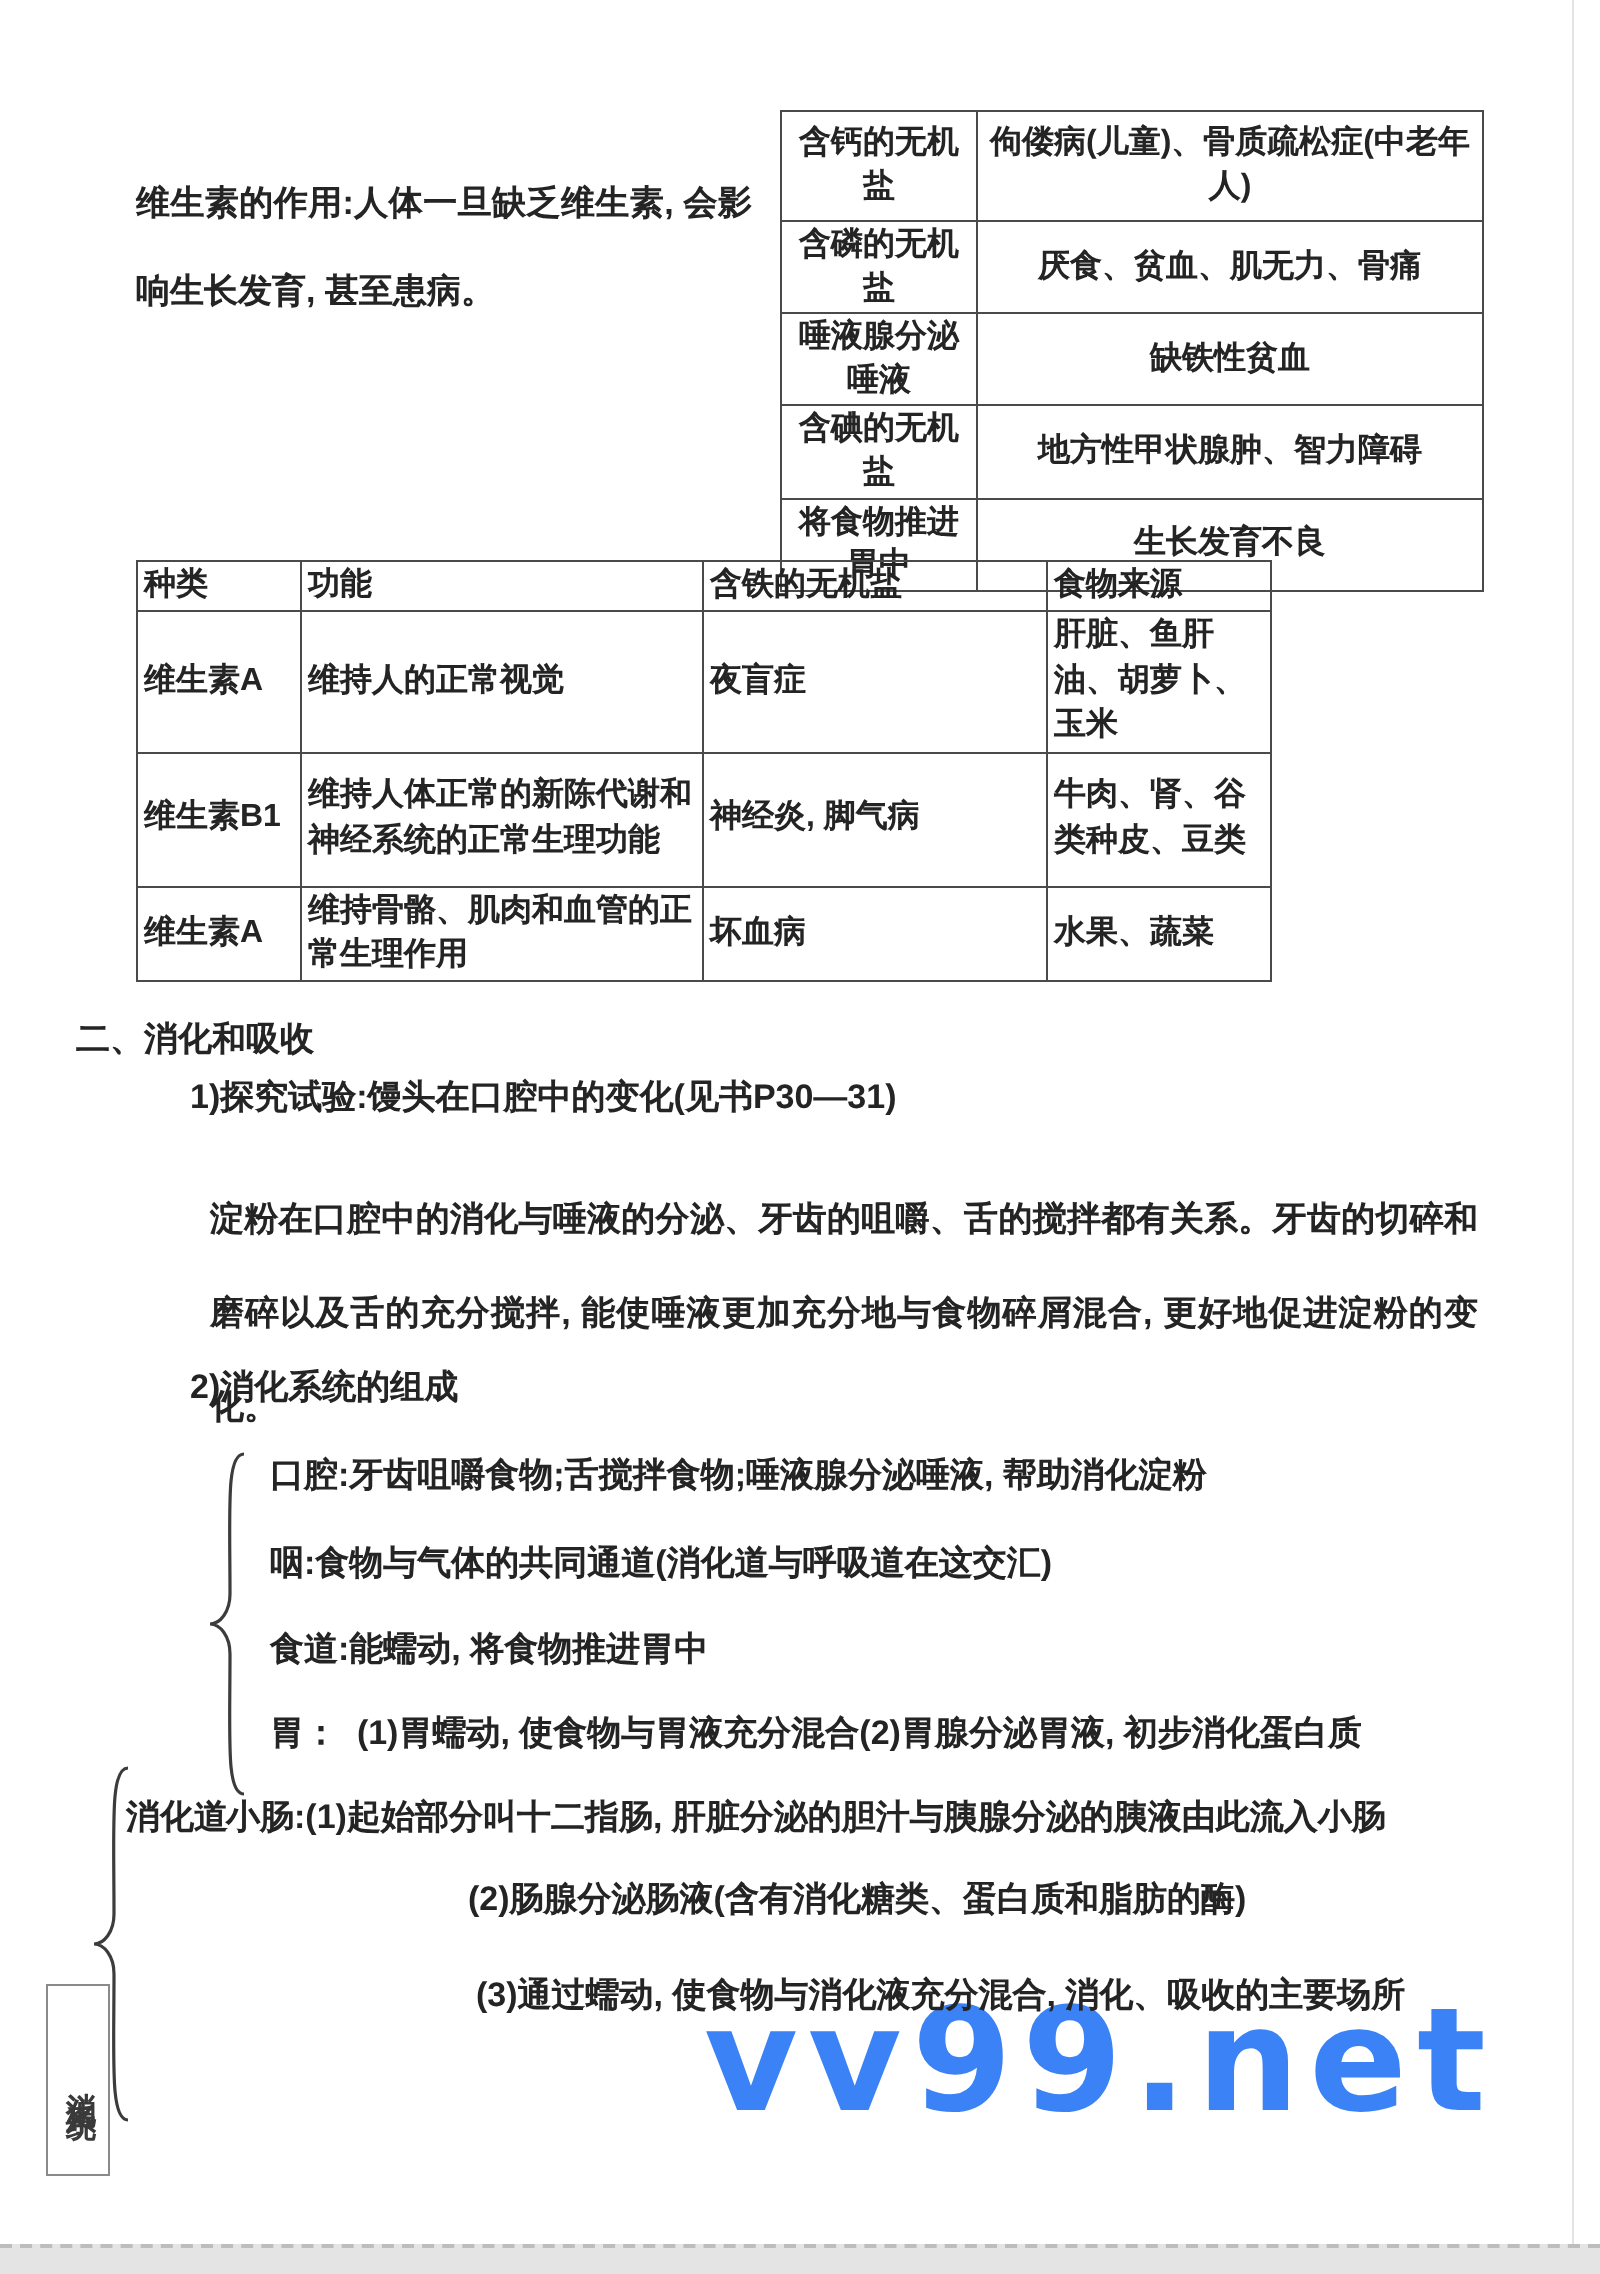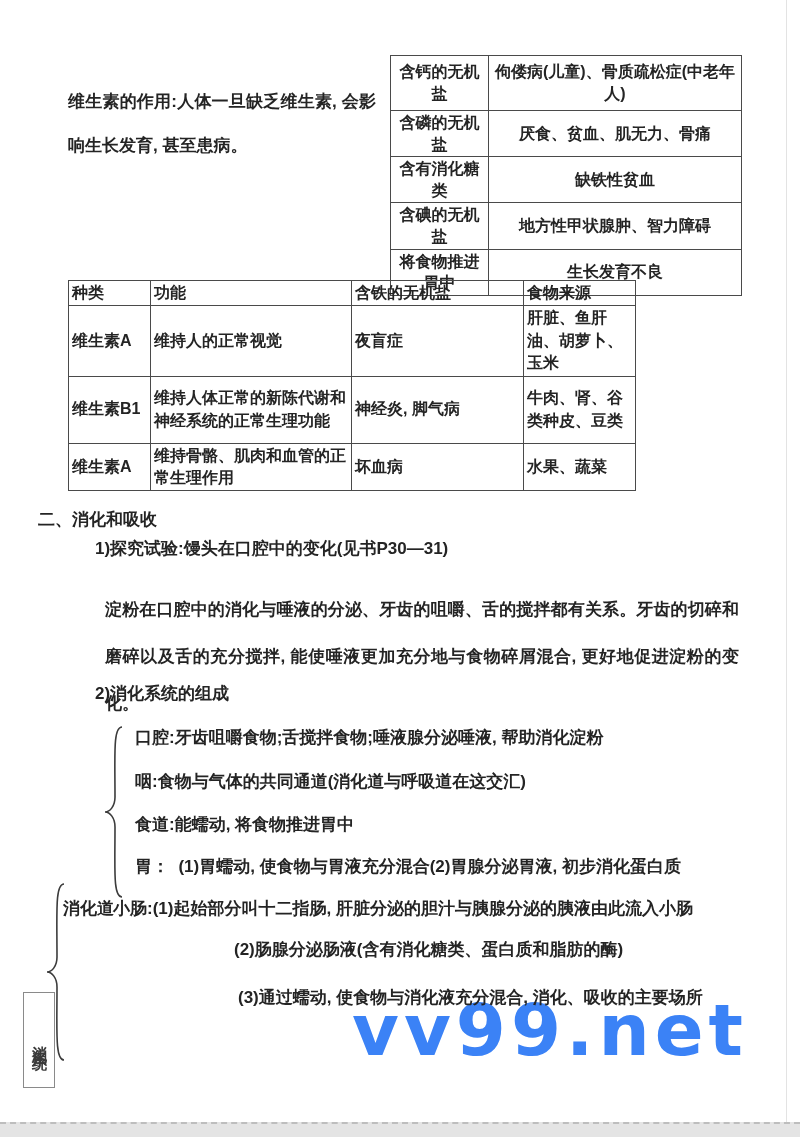--- a/index.html
+++ b/index.html
@@ -81,21 +81,21 @@
     <tbody>
         <tr>
       <td>含钙的无机盐</td>
       <td>佝偻病(儿童)、骨质疏松症(中老年人)</td>
     </tr>
     <tr>
       <td>含磷的无机盐</td>
       <td>厌食、贫血、肌无力、骨痛</td>
     </tr>
     <tr>
-      <td>含有消化糖类</td>
+      <td>唾液腺分泌唾液</td>
       <td>缺铁性贫血</td>
     </tr>
     <tr>
       <td>含碘的无机盐</td>
       <td>地方性甲状腺肿、智力障碍</td>
     </tr>
     <tr>
       <td>将食物推进胃中</td>
       <td>生长发育不良</td>
     </tr>

